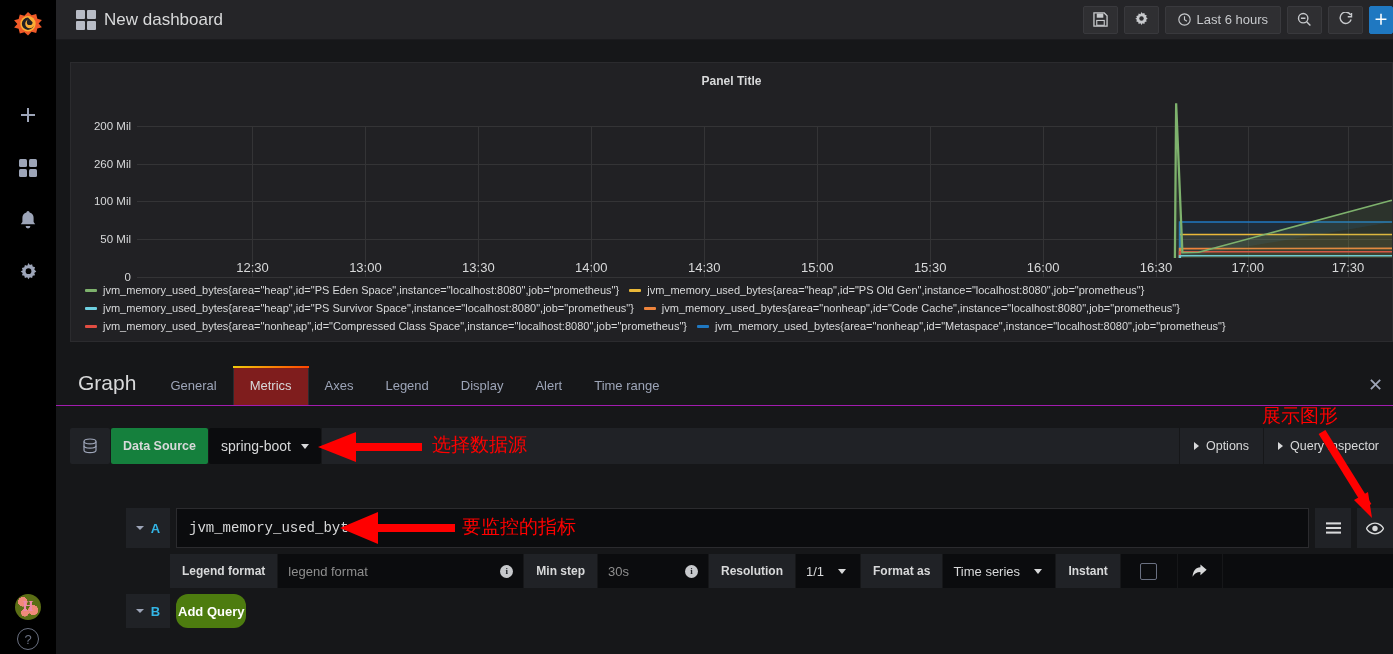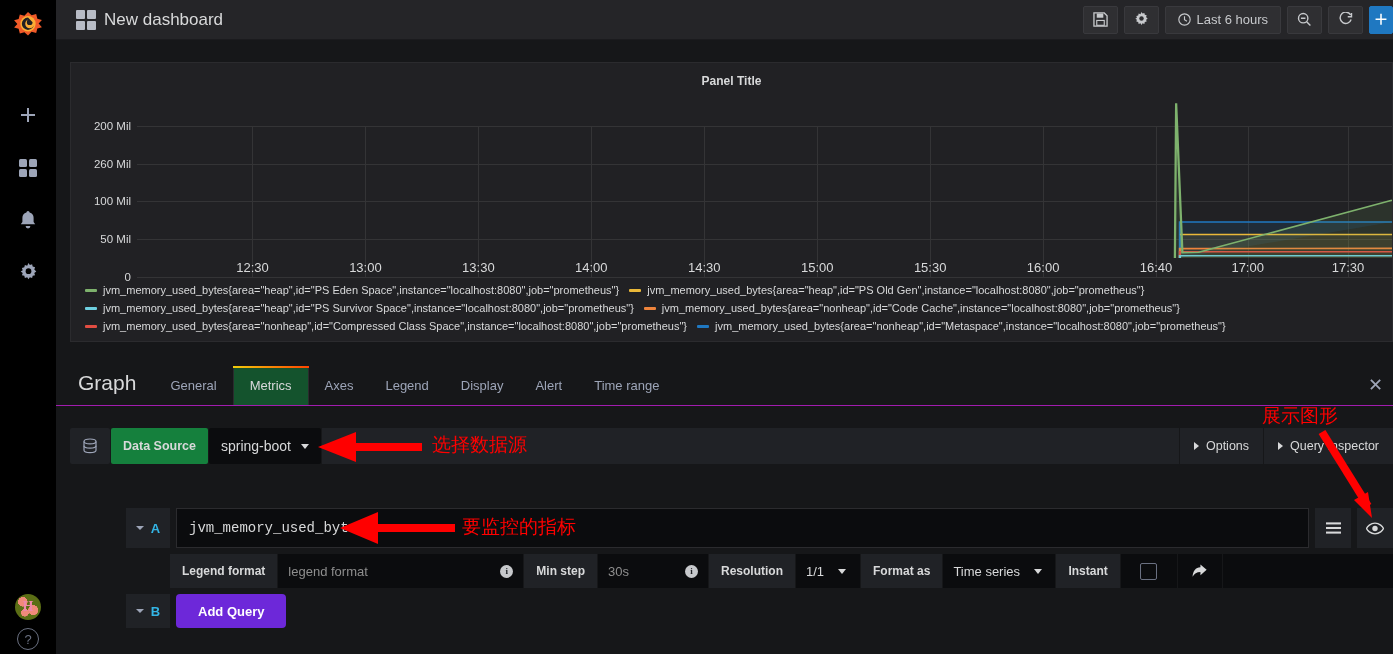--- a/index.html
+++ b/index.html
@@ -75,21 +75,21 @@
   .legend-item { display: inline-flex; align-items: center; gap: 6px; color: #d8d9da; }
   .legend-swatch { width: 12px; height: 3px; border-radius: 1px; flex: none; }
 
   
   .editor { position: absolute; left: 56px; top: 362px; width: 1337px; height: 292px; background: #161719; }
   .tabs { position: relative; height: 44px; display: flex; align-items: flex-end; border-bottom: 1px solid #a21caf; }
   .tabs-title { color: #d8d9da; font-size: 21px; padding: 0 18px 10px 22px; }
   .tab {
     position: relative; padding: 0 16px 12px 16px; color: #9da5b8; font-size: 13px; cursor: pointer;
   }
-  .tab.active { color: #d8d9da; background: #14532d; padding-top: 12px; border-left:1px solid #2b2b2e; border-right:1px solid #2b2b2e; }
+  .tab.active { color: #d8d9da; background: #7f1d1d; padding-top: 12px; border-left:1px solid #2b2b2e; border-right:1px solid #2b2b2e; }
   .tab.active:before {
     content: ""; position: absolute; left: -1px; right: -1px; top: 0; height: 2px;
     background: linear-gradient(90deg, #f2cc0c, #ff4400);
   }
   .close-x { position: absolute; right: 10px; top: 12px; color: #9da5b8; font-size: 18px; cursor: pointer; }
 
   .ds-row { position: absolute; left: 14px; top: 66px; right: 0; height: 36px; display: flex; align-items: stretch; }
   .seg { background: #202226; border-radius: 2px; display:flex; align-items:center; color:#c7c9cc; font-size:12.5px; }
   .seg-label { background:#15803d; padding: 0 12px; font-weight: bold; color:#d8d9da; display:flex; align-items:center; }
   .seg-ico { background:#202226; width:40px; display:flex; align-items:center; justify-content:center; color:#9da5b8; }
@@ -113,22 +113,22 @@
   .opt-input { background:#0b0c0e; padding: 0 10px; display:flex; align-items:center; justify-content:space-between; color:#8e8e8e; font-size:13px; }
   .opt-select { background:#0b0c0e; padding: 0 10px; display:flex; align-items:center; gap:14px; color:#d8d9da; font-size:13px; cursor:pointer; }
   .info-ico { width:13px;height:13px;border-radius:50%;background:#c7c9cc;color:#202226;font-size:9px;font-weight:bold;
     display:flex;align-items:center;justify-content:center; font-family:"Liberation Serif", serif;}
   .chk-cell { background:#0b0c0e; width: 56px; display:flex; align-items:center; justify-content:center; }
   .chk { width:17px;height:17px;border:1.5px solid #6a7081;border-radius:2px; }
   .share-cell { background:#0b0c0e; width: 44px; display:flex; align-items:center; justify-content:center; color:#d8d9da; }
   .tail-cell { background:#0b0c0e; flex:1; }
 
   .add-row { display: flex; align-items: center; height: 34px; margin-top: 6px; }
-  .add-btn { background:#6d28d9; color:#fff; font-size:13px; font-weight:bold; height:34px; padding: 0 22px;
-    display:flex; align-items:center; border:none; border-radius:4px; cursor:pointer; }
+  .add-btn { background:#4d7c0f; color:#fff; font-size:13px; font-weight:bold; height:34px; padding: 0 2px;
+    display:flex; align-items:center; border:none; border-radius:12px; cursor:pointer; }
 
   
   .anno { position: absolute; color: #ff0000; font-size: 19px; white-space: nowrap; pointer-events:none; }
   .anno-svg { position: absolute; left:0; top:0; width: 1393px; height: 654px; pointer-events: none; }
 </style>
 </head>
 <body>
 
 <div class="app">
 
@@ -275,21 +275,21 @@
 
       <div class="xlabels">
         <div class="xlabel" style="left:9.2%">12:30</div>
         <div class="xlabel" style="left:18.2%">13:00</div>
         <div class="xlabel" style="left:27.2%">13:30</div>
         <div class="xlabel" style="left:36.2%">14:00</div>
         <div class="xlabel" style="left:45.2%">14:30</div>
         <div class="xlabel" style="left:54.2%">15:00</div>
         <div class="xlabel" style="left:63.2%">15:30</div>
         <div class="xlabel" style="left:72.2%">16:00</div>
-        <div class="xlabel" style="left:81.2%">16:40</div>
+        <div class="xlabel" style="left:81.2%">16:30</div>
         <div class="xlabel" style="left:88.5%">17:00</div>
         <div class="xlabel" style="left:96.5%">17:30</div>
 
       </div>
     </div>
 
     <div class="legend">
       <div class="legend-row">
         <span class="legend-item">
           <span class="legend-swatch" style="background:#7eb26d"></span>

